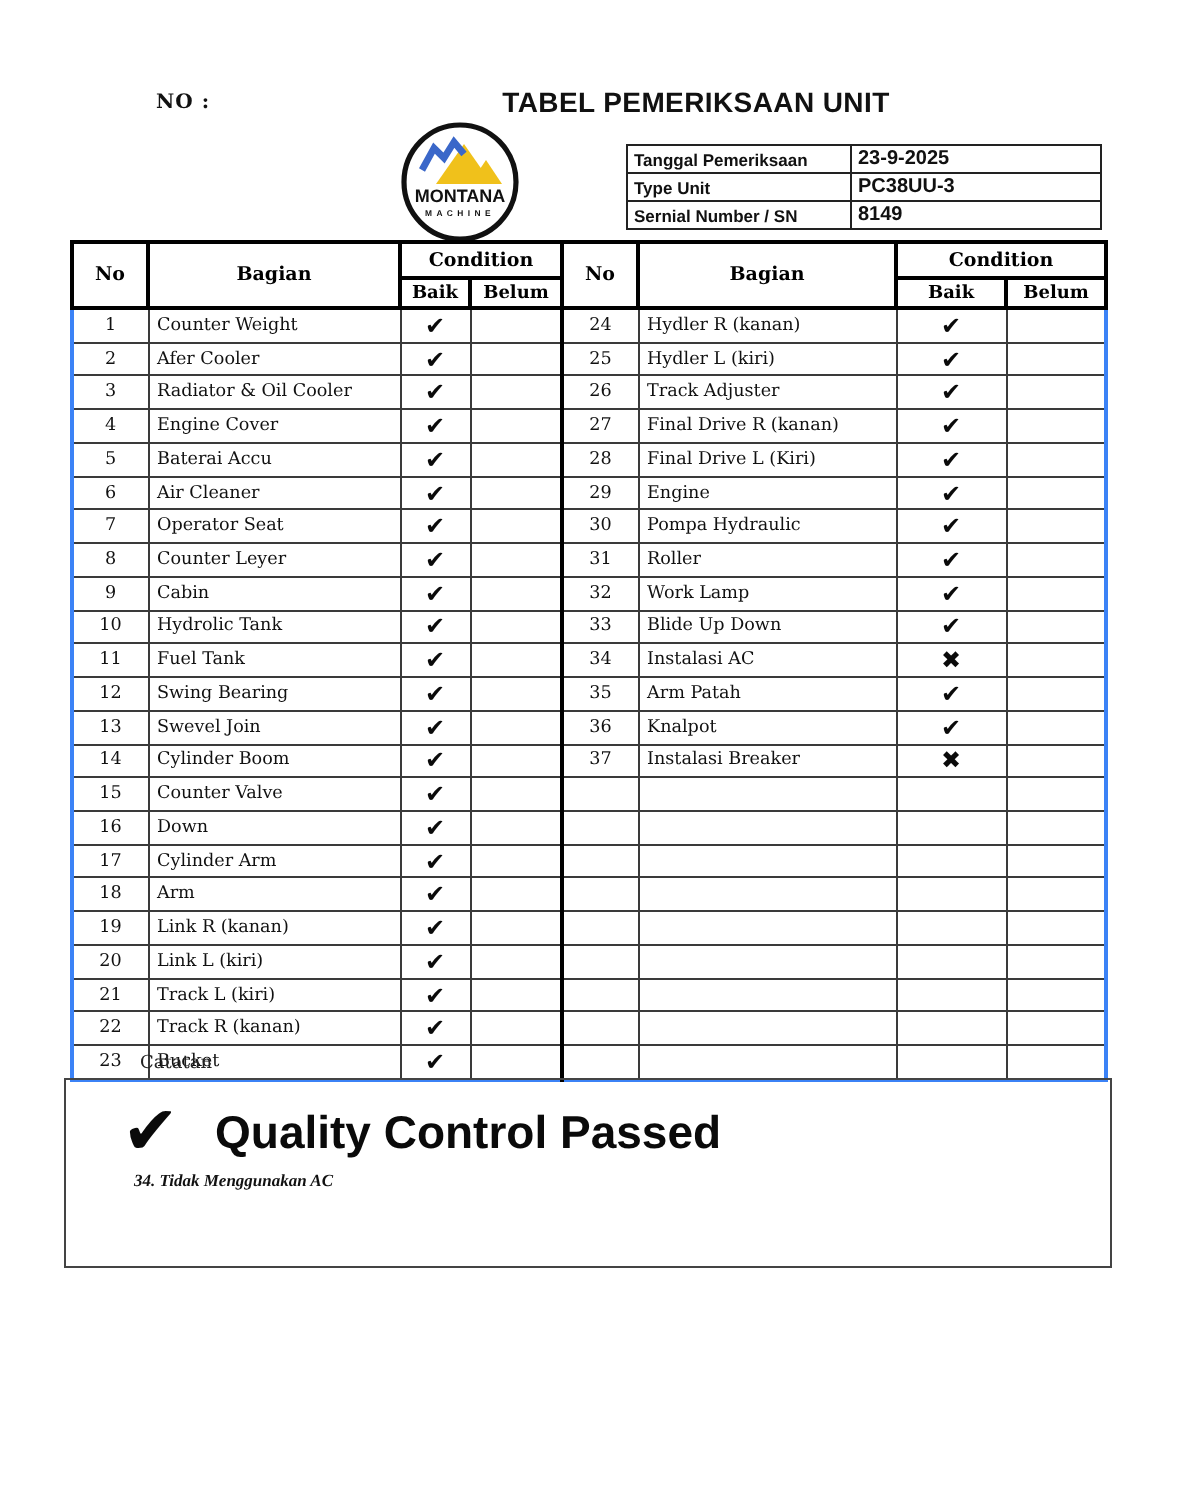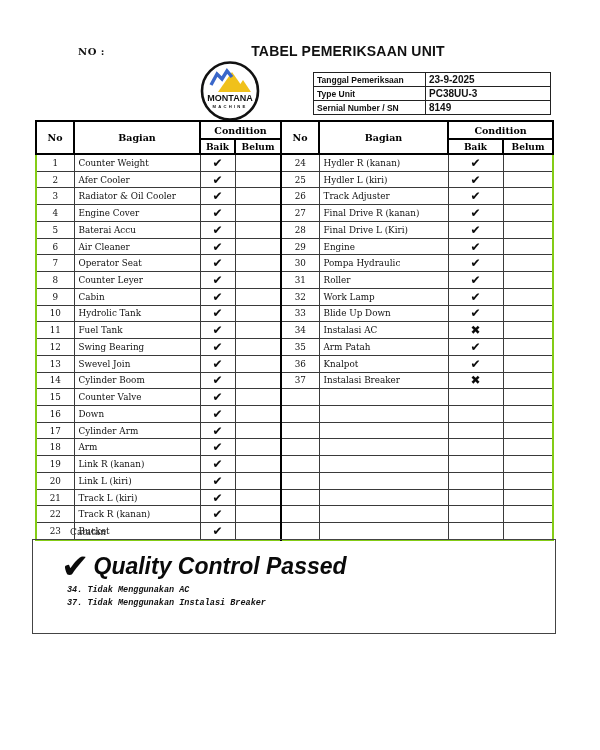--- a/index.html
+++ b/index.html
@@ -13,39 +13,39 @@
     font-family:"Liberation Sans", sans-serif;font-weight:bold;font-size:14px;letter-spacing:.2px;}
   
   .logo{position:absolute;left:199px;top:61px;width:62px;height:62px;}
   
   .info-table{position:absolute;left:313px;top:72px;width:238px;border-collapse:collapse;table-layout:fixed;}
   .info-table td{border:1.4px solid #222;font-family:"Liberation Sans", sans-serif;
     font-weight:bold;font-size:8.5px;padding:1px 3px;height:11px;color:#111;}
   .info-table td.val{font-size:10px;}
   
   .main-table{position:absolute;left:35px;top:120px;width:517px;border-collapse:collapse;table-layout:fixed;
-    border:2px solid #84cc16;}
+    border:2px solid #3b82f6;}
   .main-table th{border:2px solid #000;font-size:9.5px;font-weight:bold;padding:0;color:#000;}
   .main-table th.small{font-size:9px;}
   .main-table td{border:1px solid #3a3a3a;font-size:8.8px;padding:0 0 0 4px;height:15.74px;
     overflow:hidden;white-space:nowrap;color:#111;}
   .main-table td.num{text-align:center;padding:0;}
   .main-table td.mark{text-align:center;padding:0;font-family:"DejaVu Sans", sans-serif;
     font-weight:bold;font-size:12px;line-height:1;color:#0a0a0a;}
   .main-table .div-left{border-left:2px solid #000;}
   .hrow1 th{height:16px;}
   .hrow2 th{height:13px;}
   
   .catatan-label{position:absolute;left:32px;top:527px;font-size:9px;color:#222;margin-left:38px;}
   .catatan-box{position:absolute;left:32px;top:539px;width:522px;height:93px;border:1.5px solid #444;}
   .qc-line{display:flex;align-items:center;margin:13px 0 0 28px;}
   .qc-check{font-family:"DejaVu Sans", sans-serif;font-weight:bold;font-size:34px;line-height:.8;color:#0a0a0a;}
-  .qc-text{font-family:"Liberation Sans", sans-serif;font-weight:bold;font-style:italic;
-    font-size:23px;margin-left:4px;color:#0a0a0a;}
-  .qc-notes{margin:4px 0 0 34px;font-family:Liberation Mono, monospace;
+  .qc-text{font-family:"Liberation Sans", sans-serif;font-weight:bold;
+    font-size:23px;margin-left:18px;color:#0a0a0a;}
+  .qc-notes{margin:4px 0 0 34px;font-family:Liberation Serif, serif;
     font-weight:bold;font-style:italic;font-size:8.5px;line-height:1.55;color:#111;}
 </style>
 </head>
 <body>
 
 <div class="page">
 
   <div class="no-label">NO :</div>
   <div class="doc-title">TABEL PEMERIKSAAN UNIT</div>
 
@@ -341,17 +341,16 @@
   </table>
 
   <div class="catatan-label">Catatan</div>
   <div class="catatan-box">
     <div class="qc-line">
       <span class="qc-check">✔</span>
       <span class="qc-text">Quality Control Passed</span>
     </div>
     <div class="qc-notes">
       <div>34.  Tidak Menggunakan AC</div>
-      <div>37. Tidak Menggunakan Instalasi Breaker</div>
     </div>
   </div>
 
 </div>
 
 </body></html>

